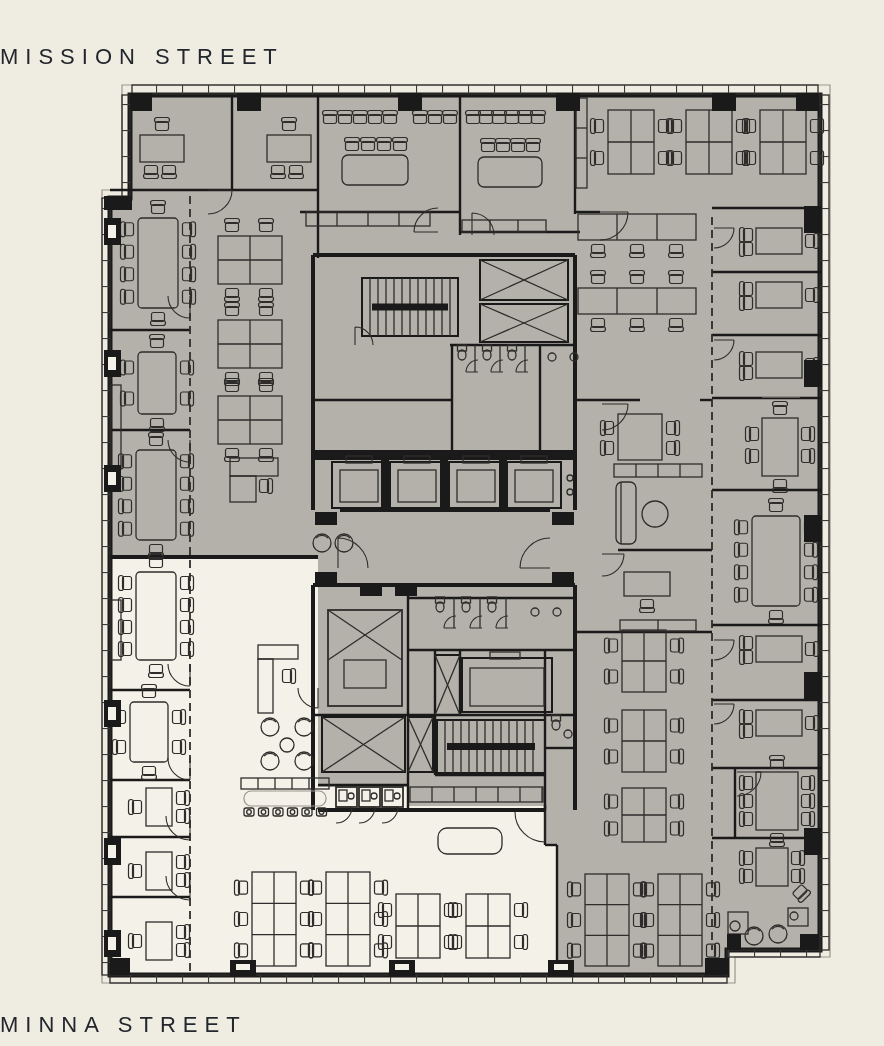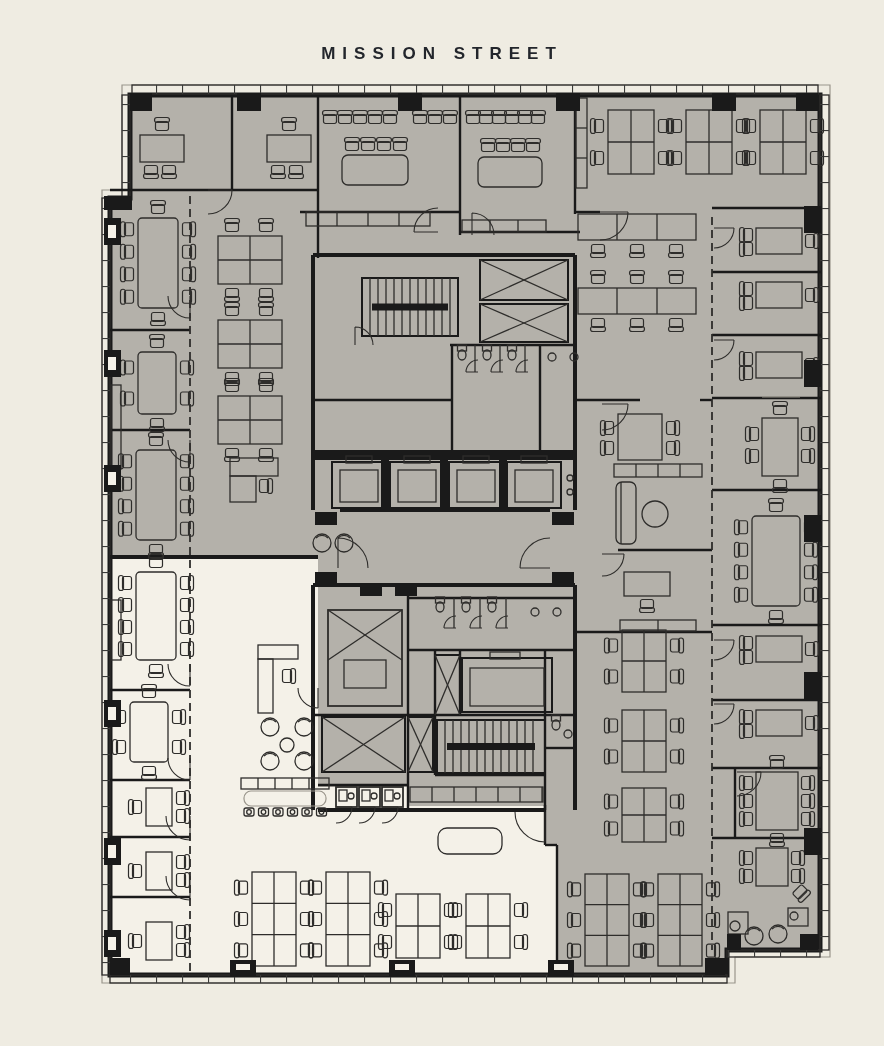--- a/index.html
+++ b/index.html
@@ -2,21 +2,21 @@
 <html style="--c-background: #efece2; --c-shaded_area: #b4b1aa; --c-unshaded_area: #f4f1e8; --c-walls: #1a1a1a; --c-furniture_line: #2e2d2b; --c-light_line: #9a968c; --c-text: #23262c;"><head>
 <meta charset="utf-8">
 <style>
   :root{
     --c-background:#efece2; --c-shaded_area:#b4b1aa; --c-unshaded_area:#f4f1e8;
     --c-walls:#1a1a1a; --c-furniture_line:#2e2d2b; --c-light_line:#9a968c; --c-text:#23262c;
   }
   html,body{margin:0;padding:0;background:var(--c-background);}
   .stage{position:relative;width:884px;height:1046px;margin:0 auto;background:var(--c-background);
          font-family:"Liberation Sans",sans-serif;overflow:hidden;}
-  .street{position:absolute;left:0;width:100%;text-align:center;font-size:17px;font-weight:bold;
+  .street{position:absolute;left:0;width:100%;text-align:left;font-size:22px;font-weight:normal;
           letter-spacing:7px;color:var(--c-text);}
   .street.top{top:44px;}
   .street.bottom{top:1012px;}
   svg{position:absolute;left:0;top:0;}
   .w5{stroke:var(--c-walls);stroke-width:5;fill:none;stroke-linejoin:miter;}
   .w4{stroke:var(--c-walls);stroke-width:4;fill:none;}
   .w25{stroke:var(--c-walls);stroke-width:2.4;fill:none;}
   .w2{stroke:var(--c-walls);stroke-width:2;fill:none;}
   .f{stroke:var(--c-furniture_line);stroke-width:1.3;fill:none;}
   .f2{stroke:var(--c-furniture_line);stroke-width:1.8;fill:none;}
@@ -26,20 +26,21 @@
   .door{stroke:var(--c-furniture_line);stroke-width:1.1;fill:none;}
   .shade{fill:var(--c-shaded_area);stroke:none;}
   .white{fill:var(--c-unshaded_area);stroke:none;}
   #c rect{stroke:var(--c-furniture_line);stroke-width:1.2;fill:none;}
 </style>
 </head>
 <body>
 
 <div class="stage">
   <div class="street top">MISSION STREET</div>
+  <div class="street bottom">MINNA STREET</div>
 
   <svg id="plan" width="884" height="1046" viewBox="0 0 884 1046" aria-hidden="true">
     <defs>
       <g id="c">
         <rect x="-6.5" y="-4.5" width="13" height="9" rx="2"></rect>
         <rect x="-7.5" y="-8.5" width="15" height="5" rx="2.5"></rect>
       </g>
       <pattern id="mh" width="26" height="9" patternUnits="userSpaceOnUse">
         <line x1="0.5" y1="0" x2="0.5" y2="9" stroke="#3a3a38" stroke-width="1.2"></line>
       </pattern>

